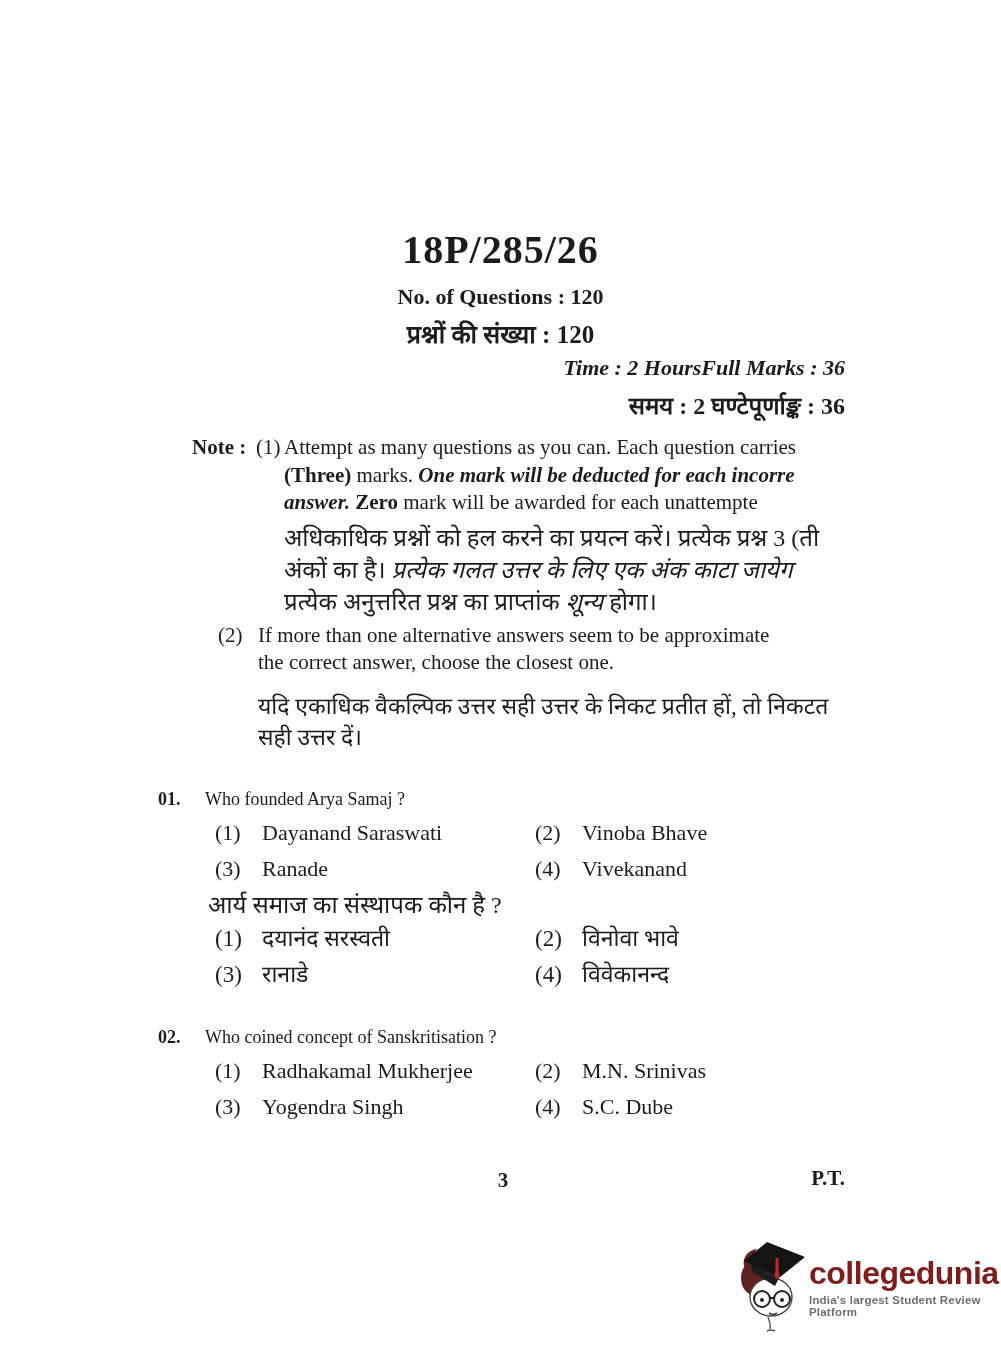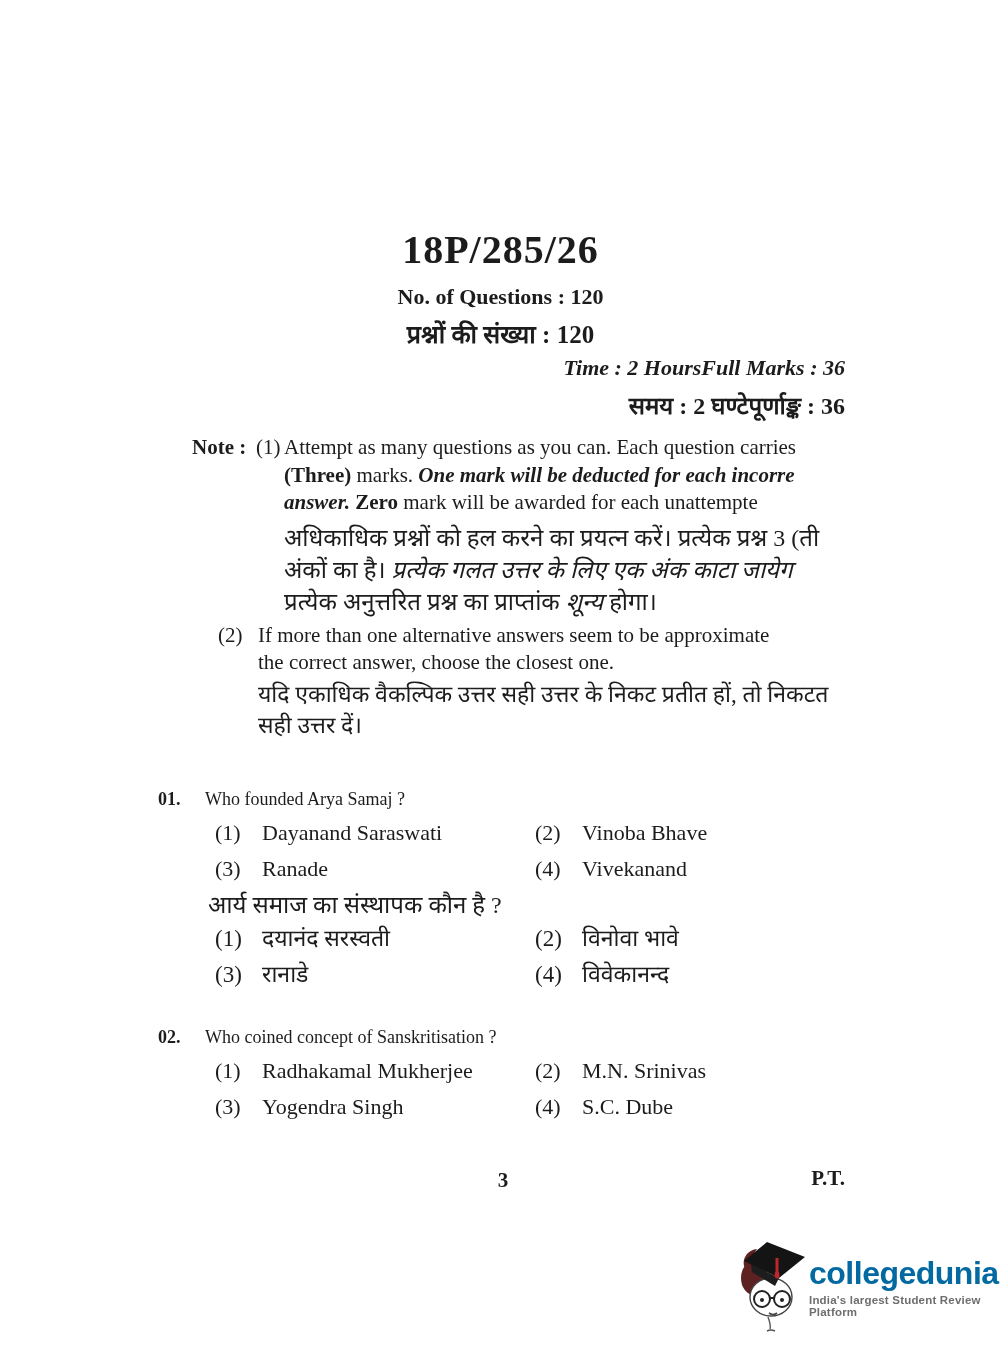--- a/index.html
+++ b/index.html
@@ -43,21 +43,21 @@
   .note-body { margin-left:92px; }
   .en-lines { font-size:21px; line-height:27.5px; white-space:nowrap; }
   .hi-lines { font-size:24px; line-height:32px; margin-top:5px; white-space:nowrap; }
   .b { font-weight:700; }
   .bi { font-weight:700; font-style:italic; }
   .it { font-style:italic; }
 
   .note-item2 { position:relative; margin-top:4px; }
   .note-num2 { position:absolute; left:60px; top:0; font-size:21px; line-height:27.5px; }
   .note-body2 { margin-left:100px; }
-  .hi-lines2 { font-size:23px; line-height:31.5px; margin-top:2px; white-space:nowrap; }
+  .hi-lines2 { font-size:23px; line-height:31.5px; margin-top:14px; white-space:nowrap; }
 
   
   .question { left:158px; width:700px; }
   .q1 { top:786px; }
   .q2 { top:1024px; }
   .q-head { display:flex; font-size:18px; line-height:26px; }
   .q-num { font-weight:700; width:47px; flex:0 0 47px; }
   .q-text { }
   .opts { display:grid; grid-template-columns:320px auto; row-gap:10px; margin-left:57px; margin-top:8px; }
   .opt { display:flex; font-size:22px; line-height:26px; }
@@ -236,20 +236,20 @@
       <circle cx="45" cy="57" r="8" fill="#ffffff" stroke="#222" stroke-width="2"></circle>
       <line x1="33" y1="56" x2="37" y2="56" stroke="#222" stroke-width="2"></line>
       <circle cx="25" cy="58" r="2" fill="#222"></circle>
       <circle cx="45" cy="58" r="2" fill="#222"></circle>
       <path d="M32,71 q4,3 8,0" stroke="#444" stroke-width="1.6" fill="none"></path>
       <path d="M31,75 q3,8 2,12" stroke="#555" stroke-width="1.4" fill="none"></path>
       <path d="M30,89 q4,-2 8,0" stroke="#555" stroke-width="1.4" fill="none"></path>
     </svg>
     <div class="logo-right">
       <div class="brand-row">
-        <span class="brand" style="color: #0369a1;">collegedunia</span>
+        <span class="brand" style="color: #7f1d1d;">collegedunia</span>
         <span class="tld" style="color: rgb(59, 90, 165);">.com</span>
       </div>
       <div class="tagline" style="color: rgb(110, 110, 110);">India's largest Student Review Platform</div>
     </div>
   </div>
 
 </div>
 
 </body></html>

